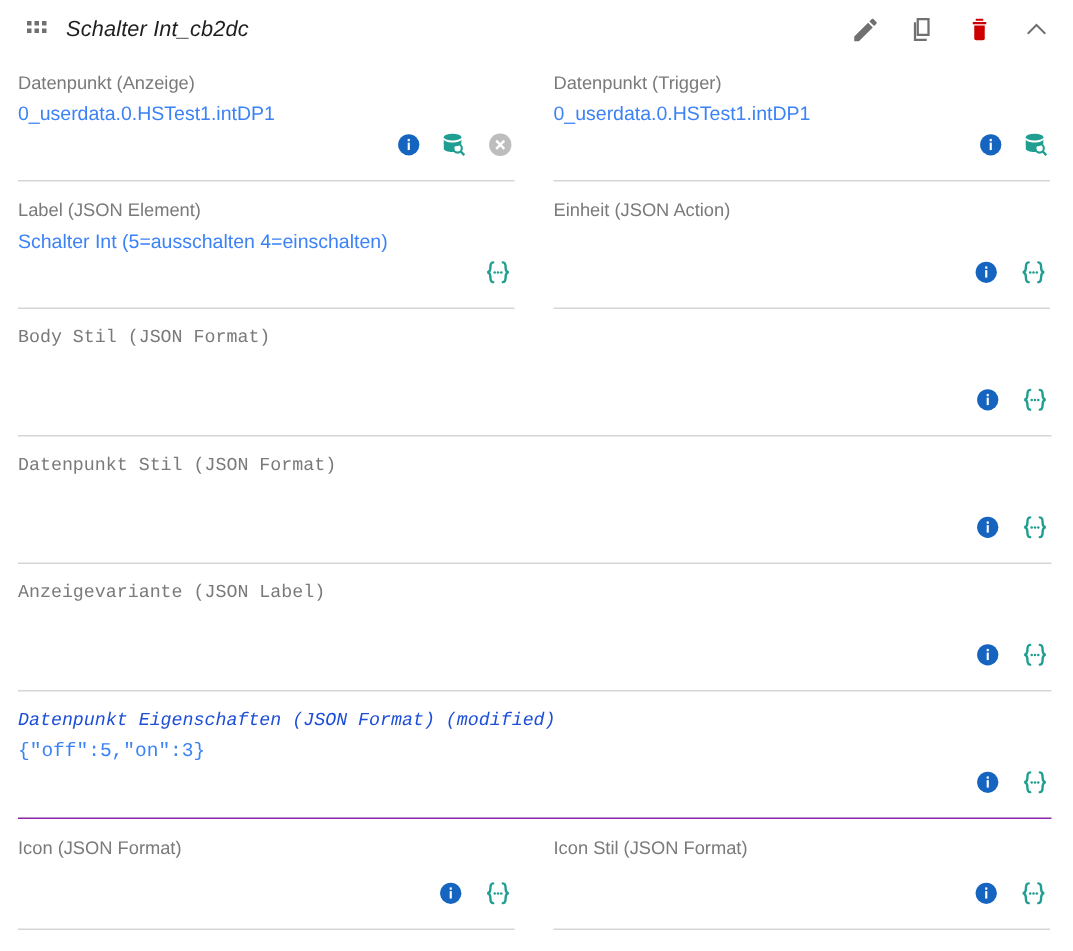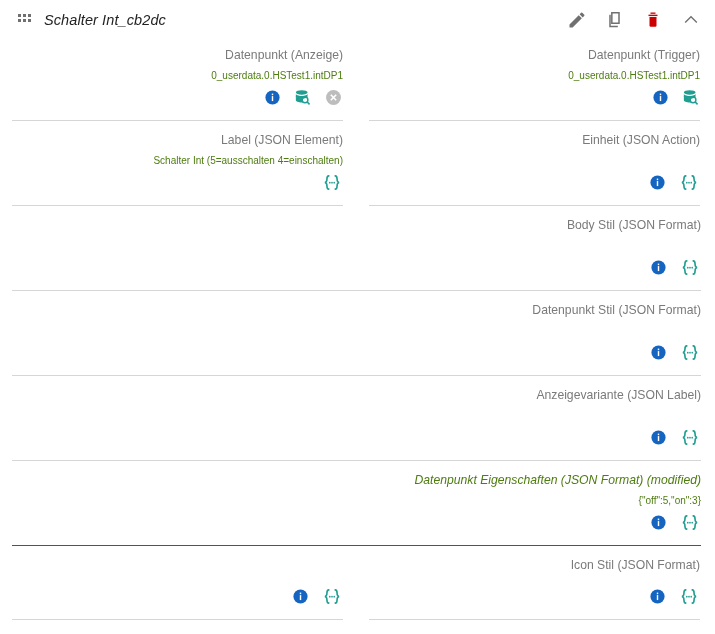--- a/index.html
+++ b/index.html
@@ -53,31 +53,30 @@
     gap: 18px;
   }
   .hicon { width: 20px; height: 20px; display: block; cursor: pointer; }
 
   
   .rows { padding: 0 0 0 0; }
   .row {
     display: flex;
     width: 715px;
     box-sizing: border-box;
-    text-align: right;
   }
   .field {
     position: relative;
     box-sizing: border-box;
     padding: 12px 0 0 0;
     display: flex;
     align-items: flex-start;
   }
   .field.half { width: 357px; padding-left: 12px; padding-right: 14px; }
-  .field.full { width: 715px; padding-left: 12px; padding-right: 14px; }
+  .field.full { width: 715px; padding-left: 12px; padding-right: 14px; font-family: Liberation Mono, monospace; }
   .field.third-a { width: 300px; padding-left: 12px; padding-right: 10px; }
   .field.third-b { width: 118px; padding-left: 12px; padding-right: 10px; }
   .field.third-c { width: 297px; padding-left: 12px; padding-right: 14px; }
 
   .field-inner {
     flex: 1 1 auto;
     min-width: 0;
     position: relative;
     padding-bottom: 9px;
     border-bottom: 1px solid #d6d6d6;
@@ -89,29 +88,29 @@
 
   .field-label {
     font-size: 12.2px;
     color: #7a7a7a;
     line-height: 15px;
     white-space: nowrap;
     overflow: hidden;
     text-overflow: ellipsis;
   }
   .field-label.modified {
-    color: #4d7c0f;
+    color: #1d4ed8;
     font-style: italic;
   }
   .field-label.focused {
     color: #1976d2;
   }
   .field-value {
-    font-size: 10px;
-    color: #4d7c0f;
+    font-size: 13px;
+    color: #3b82f6;
     line-height: 20px;
     margin-top: 3px;
     white-space: nowrap;
     overflow: hidden;
   }
   .field-value.empty { min-height: 20px; }
 
   .field-icons {
     position: absolute;
     right: 0;
@@ -372,20 +371,21 @@
             </svg>
           </span>
         </div>
       </div>
     </div>
   </div>
 
   <div class="row">
     <div class="field half">
       <div class="field-inner short">
+        <div class="field-label">Icon (JSON Format)</div>
         <div class="field-value empty"></div>
         <div class="field-icons">
           <span class="ficon">
             <svg viewBox="0 0 24 24" width="17" height="17">
                 <circle cx="12" cy="12" r="10" fill="#1565c0"></circle>
                 <rect x="11" y="10" width="2" height="7" fill="#fff"></rect>
                 <rect x="11" y="6.5" width="2" height="2.2" fill="#fff"></rect>
               </svg>
           </span>
           <span class="ficon">

